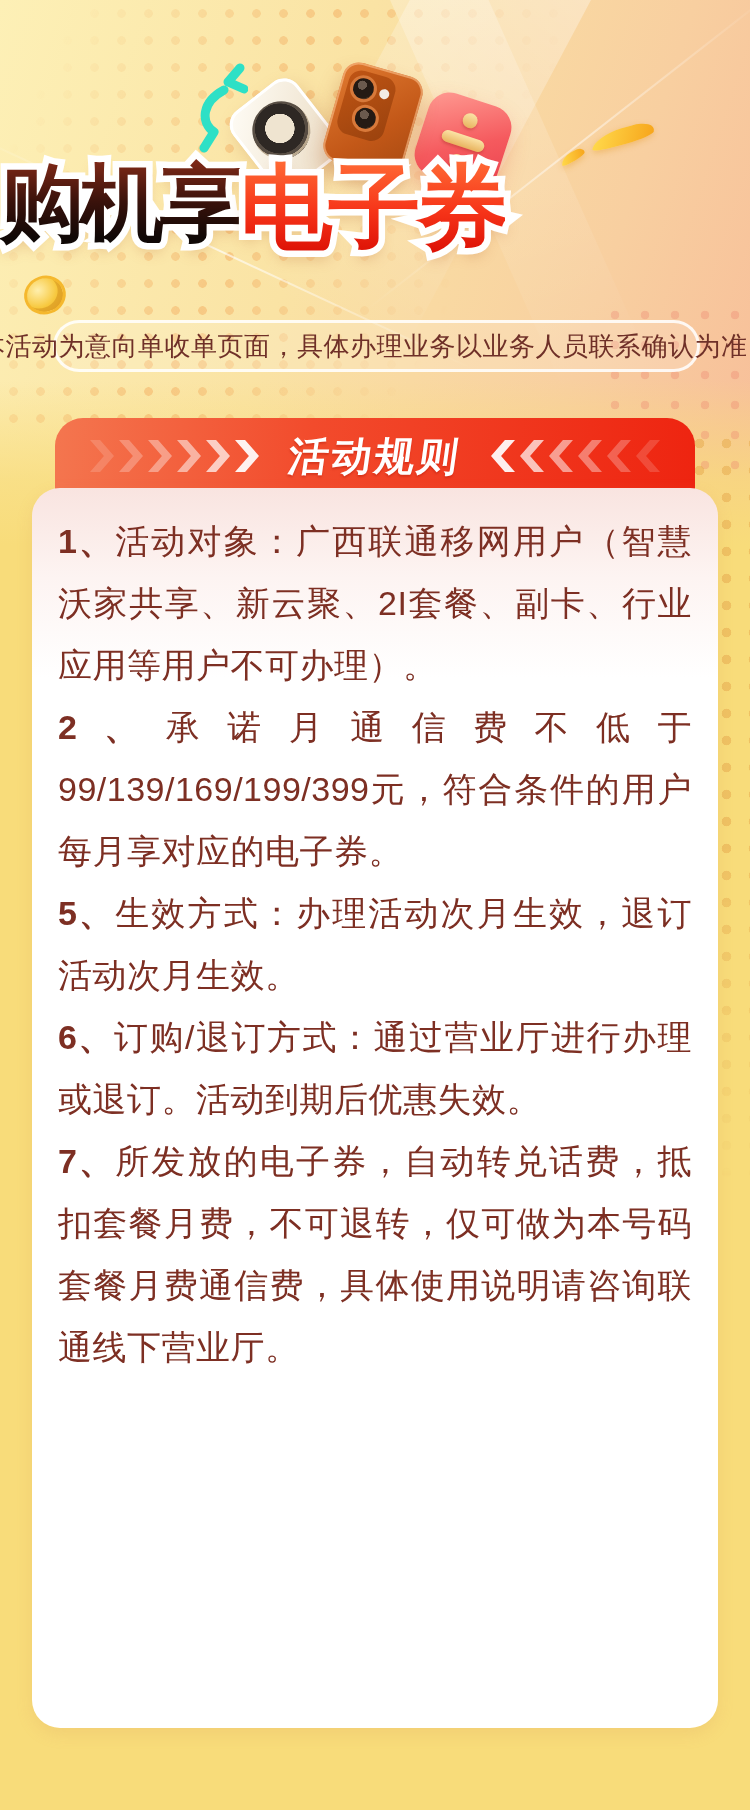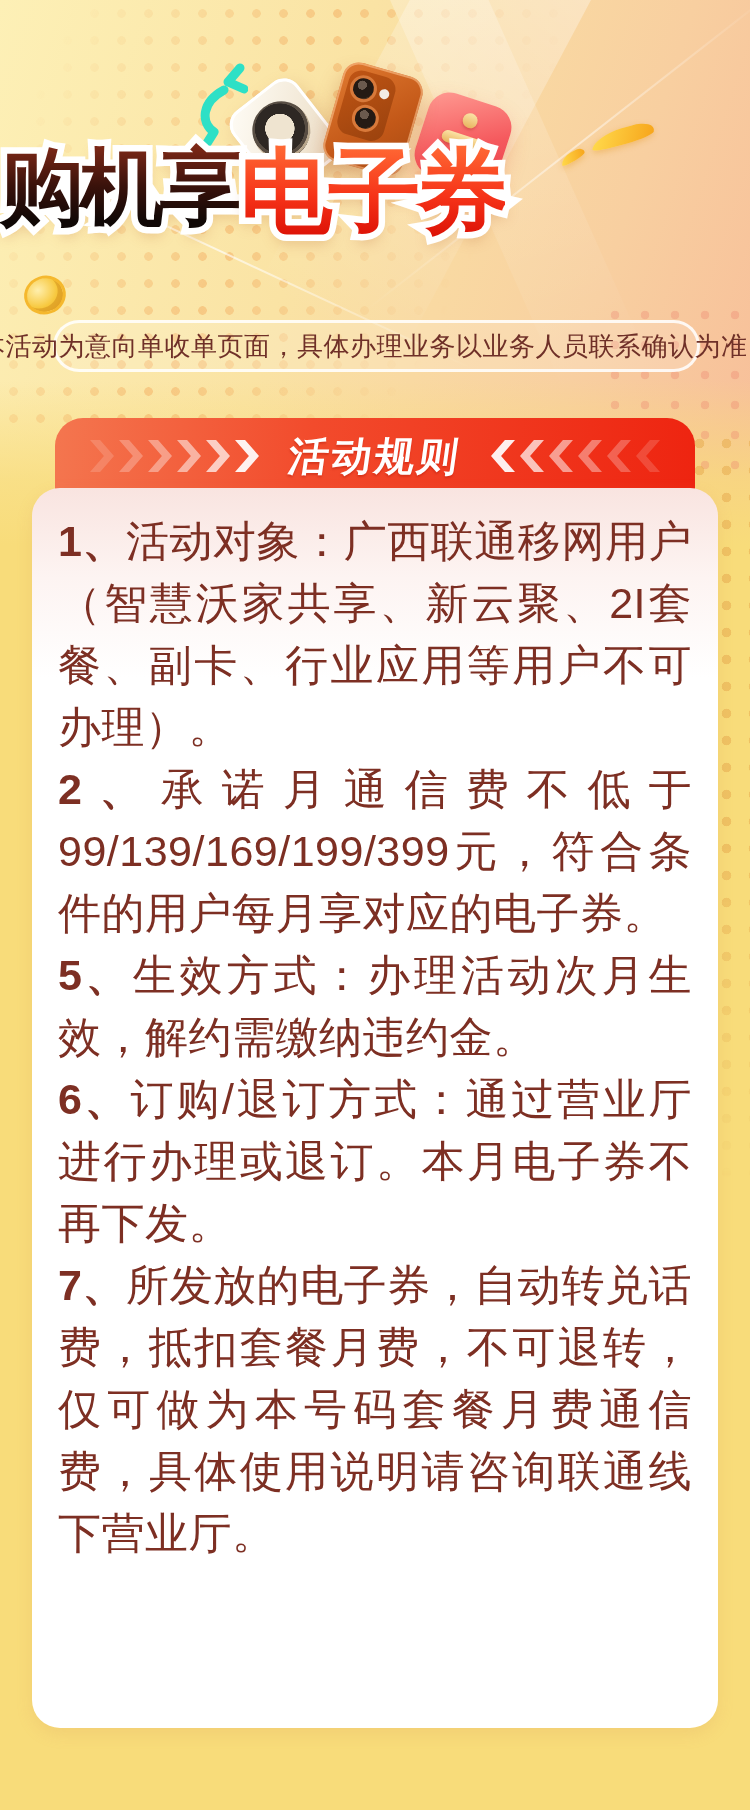--- a/index.html
+++ b/index.html
@@ -69,21 +69,21 @@
   .swoosh.big{left:592px; top:128px; transform:rotate(-16deg) skewX(-28deg);}
   .swoosh.small{left:560px; top:152px; width:26px; height:9px; transform:rotate(-30deg) skewX(-20deg);}
   .title{position:absolute; left:0; right:0; top:138px; text-align:left; z-index:3;
     font-weight:900; font-size:84px; letter-spacing:-4px; line-height:1.15; white-space:nowrap;}
   .tword{position:relative; display:inline-block;}
   .tword .stroke{position:relative; color:#fff; -webkit-text-stroke:13px #ffffff;
     text-shadow:0 8px 14px rgba(186,96,48,.35);}
   .tword .fill{position:absolute; left:0; top:0; width:100%;}
   .tword.dark .fill{color:#24110b; background:linear-gradient(180deg,#7c2817 8%, #3a120b 48%, #100806 85%);
     -webkit-background-clip:text; background-clip:text; -webkit-text-fill-color:transparent;}
-  .tword.red{font-size:1.1em; vertical-align:-7px;}
+  .tword.red{font-size:1.1em; vertical-align:-7px;margin-top:16px;}
   .tword.red .fill{color:#ee2512; background:linear-gradient(180deg,#ff6a35 6%, #f63318 55%, #db1005 95%);
     -webkit-background-clip:text; background-clip:text; -webkit-text-fill-color:transparent;}
   .notice{position:absolute; left:53px; right:50px; top:320px; height:52px; z-index:3;
     display:flex; align-items:center; justify-content:center;
     border:3px solid rgba(255,255,255,.85); border-radius:28px;
     background:rgba(255,255,255,.16); color:#6f3028; font-size:26px; letter-spacing:.5px; white-space:nowrap;}
   
   .banner{position:relative; width:640px; height:76px; margin:0 auto; z-index:1;
     border-radius:28px 28px 0 0;
     background:linear-gradient(95deg,#f4764f 0%, #f24b2c 40%, #ee2410 100%);
@@ -98,21 +98,21 @@
   .chevs.left .chev:nth-child(5){opacity:.70}.chevs.left .chev:nth-child(6){opacity:.92}
   .chevs.right .chev{transform:scaleX(-1);}
   .chevs.right .chev:nth-child(1){opacity:.92}.chevs.right .chev:nth-child(2){opacity:.70}
   .chevs.right .chev:nth-child(3){opacity:.52}.chevs.right .chev:nth-child(4){opacity:.38}
   .chevs.right .chev:nth-child(5){opacity:.26}.chevs.right .chev:nth-child(6){opacity:.16}
   
   .card{position:relative; width:686px; margin:-6px auto 0; z-index:2;
     min-height:1240px; border-radius:28px; padding:22px 26px 26px;
     background:linear-gradient(180deg,#f9e4e0 0%, #fdf4f2 90px, #ffffff 190px);
     box-shadow:0 6px 16px rgba(214,150,90,.18);}
-  .rule{color:#7d2f23; font-size:43px; line-height:62px; text-align:justify; letter-spacing:.5px;}
+  .rule{color:#7d2f23; font-size:34px; line-height:62px; text-align:justify; letter-spacing:.5px;}
   .rule .num{font-weight:700;}
 </style>
 </head>
 <body>
 
 <div class="page">
 
   <div class="bg-deco">
     <div class="dots dots-tl"></div>
     <div class="dots dots-r1"></div>
@@ -172,19 +172,19 @@
         <i class="chev"></i>
         <i class="chev"></i>
         <i class="chev"></i>
         <i class="chev"></i>
     </div>
   </div>
 
   <section class="card">
     <p class="rule"><span class="num">1、</span><span>活动对象：广西联通移网用户（智慧沃家共享、新云聚、2I套餐、副卡、行业应用等用户不可办理）。</span></p>
     <p class="rule"><span class="num">2、</span><span>承诺月通信费不低于99/139/169/199/399元，符合条件的用户每月享对应的电子券。</span></p>
-    <p class="rule"><span class="num">5、</span><span>生效方式：办理活动次月生效，解约需缴纳违约金。</span></p>
-    <p class="rule"><span class="num">6、</span><span>订购/退订方式：通过营业厅进行办理或退订。本月电子券不再下发。</span></p>
+    <p class="rule"><span class="num">5、</span><span>生效方式：办理活动次月生效，退订活动次月生效。</span></p>
+    <p class="rule"><span class="num">6、</span><span>订购/退订方式：通过营业厅进行办理或退订。活动到期后优惠失效。</span></p>
     <p class="rule"><span class="num">7、</span><span>所发放的电子券，自动转兑话费，抵扣套餐月费，不可退转，仅可做为本号码套餐月费通信费，具体使用说明请咨询联通线下营业厅。</span></p>
 
   </section>
 
 </div>
 
 </body></html>

